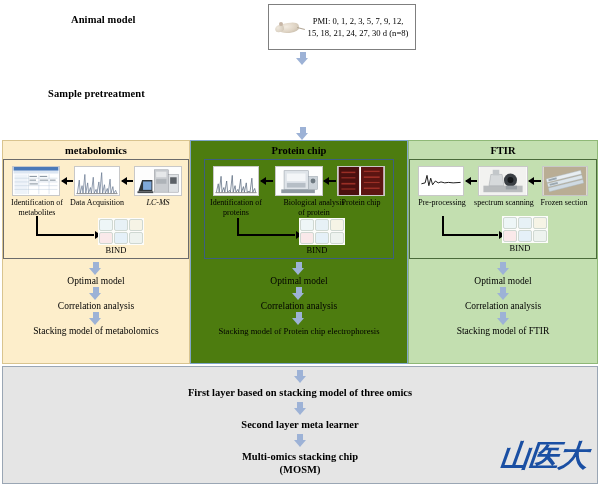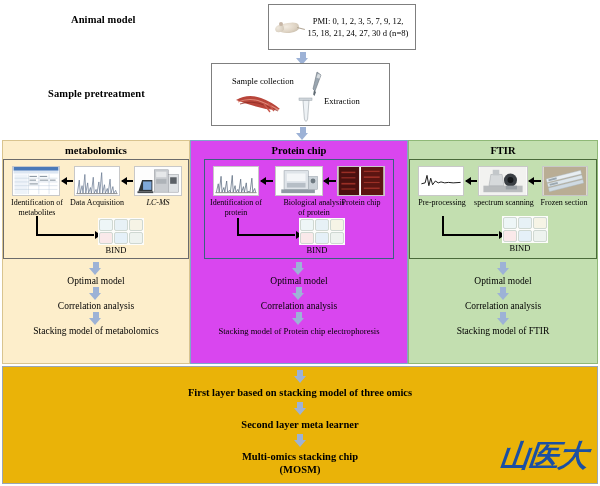--- a/index.html
+++ b/index.html
@@ -128,21 +128,21 @@
     display: flex; flex-direction: column;
     align-items: center;
   }
   .col-metab {
     width: 199px;
     background: #fdeecb;
     border-color: #d9c48f;
   }
   .col-protein {
     width: 235px;
-    background: #d946ef;
+    background: #4d7c0f;
     border-color: #7fa6ca;
   }
   .col-ftir {
     width: 196px;
     background: #c3dfb0;
     border-color: #8fb877;
   }
 
   .col-title {
     font-weight: bold; font-size: 10.5px;
@@ -231,21 +231,21 @@
     align-items: center; margin-top: 2px;
   }
   .flow-stack .arrow-down { margin: 1px 0; }
 
   
   .bottom-section {
     position: absolute;
     left: 2px; top: 366px;
     width: 596px; height: 118px;
     border: 1px solid #9aa6b4;
-    background: #eab308;
+    background: #e5e5e5;
     display: flex; flex-direction: column;
     align-items: center;
   }
   .bottom-section .arrow-down { margin: 3px 0; }
   .bottom-text {
     font-weight: bold; font-size: 10.5px;
     text-align: center; line-height: 13px;
     white-space: nowrap;
   }
   .logo {
@@ -273,42 +273,20 @@
       <div class="mouse-body"></div>
       <div class="mouse-head"></div>
       <div class="mouse-ear"></div>
       <div class="mouse-tail"></div>
     </div>
     <div class="pmi-text">PMI: 0, 1, 2, 3, 5, 7, 9, 12, 15, 18, 21, 24, 27, 30 d (n=8)</div>
   </div>
 
   <div class="arrow-down arrow-abs" style="left:296px; top:52px;"></div>
 
-  <div class="box-outline pretreat-box">
-    <div class="sample-collect-label">Sample collection</div>
-    <div class="extraction-label">Extraction</div>
-
-    <svg class="muscle-img" viewBox="0 0 48 22">
-      <path d="M2,9 Q14,2 27,7 Q38,11 46,18 Q36,20 24,16 Q12,13 2,9 Z" fill="#b8453a"></path>
-      <path d="M4,11 Q16,6 28,11 Q38,15 45,19" stroke="#e08a7a" stroke-width="1.1" fill="none"></path>
-      <path d="M6,13 Q18,9 30,14 Q38,17 44,20" stroke="#8f2f26" stroke-width="0.8" fill="none"></path>
-      <path d="M30,13 L36,21 M34,12 L40,20" stroke="#c9584c" stroke-width="1.4"></path>
-    </svg>
-
-    <svg class="pipette-img" viewBox="0 0 16 26">
-      <path d="M9,1 L13,4 L7,20 L5,18 Z" fill="#9aa6b0" stroke="#6b747c" stroke-width="0.6"></path>
-      <path d="M6,19 L8,21 L6.5,25 L5.2,23.5 Z" fill="#5f6a72"></path>
-      <rect x="9" y="3" width="3.2" height="4" fill="#d6dbdf" transform="rotate(22 10 5)"></rect>
-    </svg>
-
-    <svg class="tube-img" viewBox="0 0 16 28">
-      <rect x="1" y="1" width="13" height="2.4" fill="#cfd6db" stroke="#9aa3aa" stroke-width="0.5"></rect>
-      <path d="M5,3.4 L11,3.4 L9.6,22 Q8,27 6.4,22 Z" fill="#eef2f5" stroke="#9aa3aa" stroke-width="0.6"></path>
-    </svg>
-  </div>
 
   <div class="arrow-down arrow-abs" style="left:296px; top:127px;"></div>
 </div>
 
 <div class="omics-band">
 
   <div class="omics-col col-metab">
     <div class="col-title">metabolomics</div>
 
     <div class="inner-box">
@@ -424,21 +402,21 @@
           <rect x="27" y="4" width="17" height="1.4"></rect>
             <rect x="27" y="10" width="17" height="1.8"></rect>
           <rect x="27" y="16" width="17" height="1.2"></rect>
             <rect x="27" y="22" width="17" height="1.6"></rect>
         </g>
       </svg>
 
       <div class="arrow-left" style="left:56px; top:20px; width:12px;"></div>
       <div class="arrow-left" style="left:119px; top:20px; width:12px;"></div>
 
-      <div class="caption wrap" style="left:2px; top:38px; width:58px;">Identification of protein</div>
+      <div class="caption wrap" style="left:2px; top:38px; width:58px;">Identification of proteins</div>
       <div class="caption wrap" style="left:78px; top:38px; width:62px;">Biological analysis of protein</div>
       <div class="caption wrap" style="left:134px; top:38px; width:44px;">Protein chip</div>
 
       <div class="elbow" style="left:32px; top:58px; width:58px; height:18px;"></div>
 
       <div class="bind-grid" style="left:94px; top:58px;">
         <div class="bind-cell bc1"></div>
           <div class="bind-cell bc2"></div>
           <div class="bind-cell bc3"></div>
         <div class="bind-cell bc4"></div>

